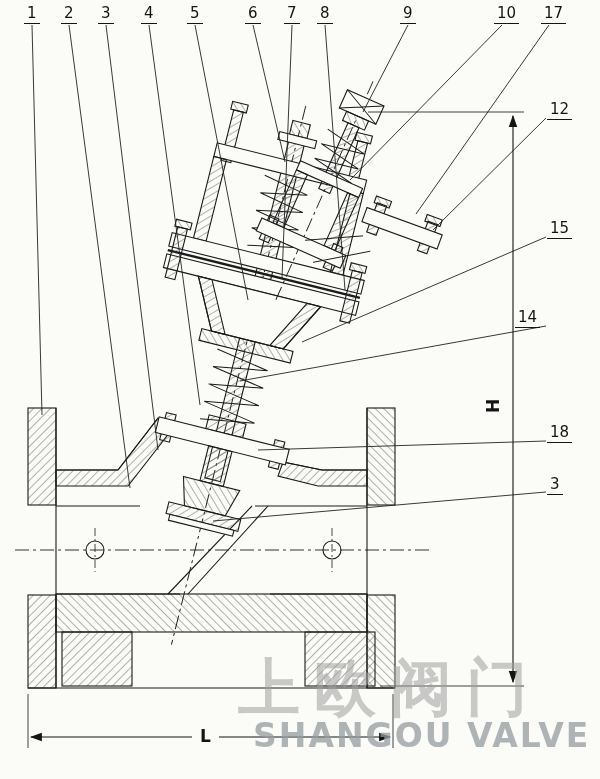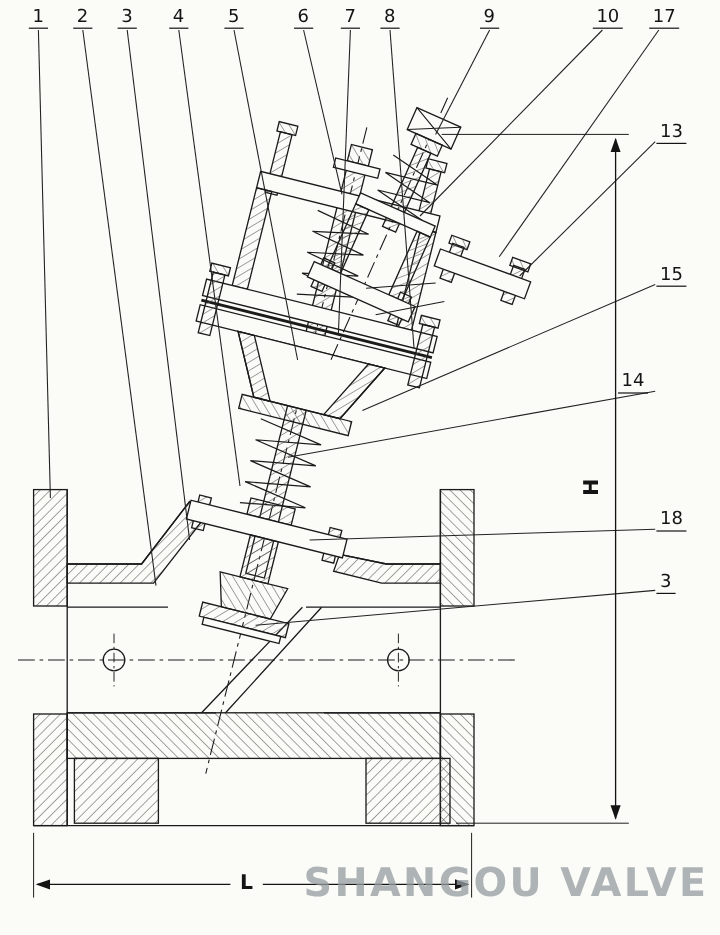--- a/index.html
+++ b/index.html
@@ -199,35 +199,36 @@
       <line x1="513" y1="116" x2="513" y2="682" stroke-width="1.1" marker-start="url(#ar)" marker-end="url(#ar)"></line>
     </g>
     <g stroke="#141414" fill="none">
       <line x1="28" y1="694" x2="28" y2="748" stroke-width="0.8"></line>
       <line x1="393" y1="694" x2="393" y2="748" stroke-width="0.8"></line>
       <line x1="31" y1="737" x2="390" y2="737" stroke-width="1.1" marker-start="url(#ar)" marker-end="url(#ar)"></line>
     </g>
   </svg>
 
   <div id="watermark">
+    <div id="wm-cn">上欧阀门</div>
     <div id="wm-en">SHANGOU VALVE</div>
   </div>
 
   <span class="callout" style="left:24px;top:5px">1</span>
   <span class="callout" style="left:61px;top:5px">2</span>
   <span class="callout" style="left:98px;top:5px">3</span>
   <span class="callout" style="left:141px;top:5px">4</span>
   <span class="callout" style="left:187px;top:5px">5</span>
   <span class="callout" style="left:245px;top:5px">6</span>
   <span class="callout" style="left:284px;top:5px">7</span>
   <span class="callout" style="left:317px;top:5px">8</span>
   <span class="callout" style="left:400px;top:5px">9</span>
   <span class="callout" style="left:494px;top:5px">10</span>
   <span class="callout" style="left:541px;top:5px">17</span>
-  <span class="callout" style="left:547px;top:101px">13</span>
+  <span class="callout" style="left:547px;top:101px">12</span>
   <span class="callout" style="left:547px;top:220px">15</span>
   <span class="callout" style="left:515px;top:309px">14</span>
   <span class="callout" style="left:547px;top:424px">18</span>
   <span class="callout" style="left:547px;top:476px">3</span>
 
   <span id="h-label" class="dim-label">H</span>
   <span id="l-label" class="dim-label">L</span>
 
 </div>
 

